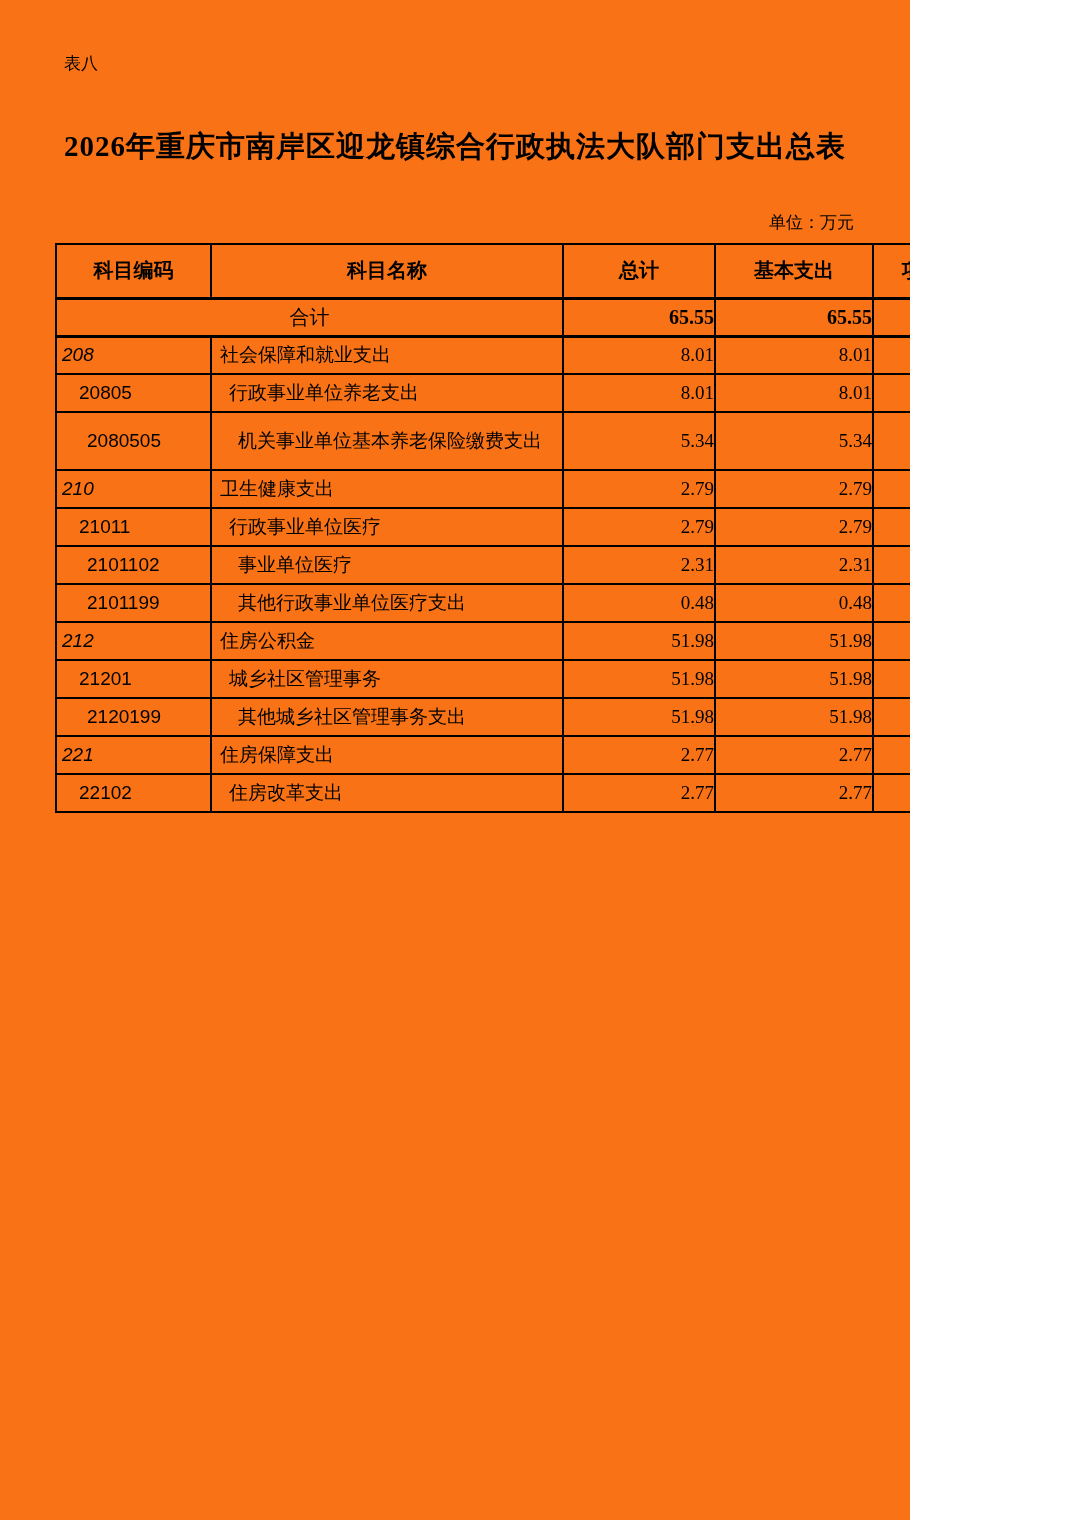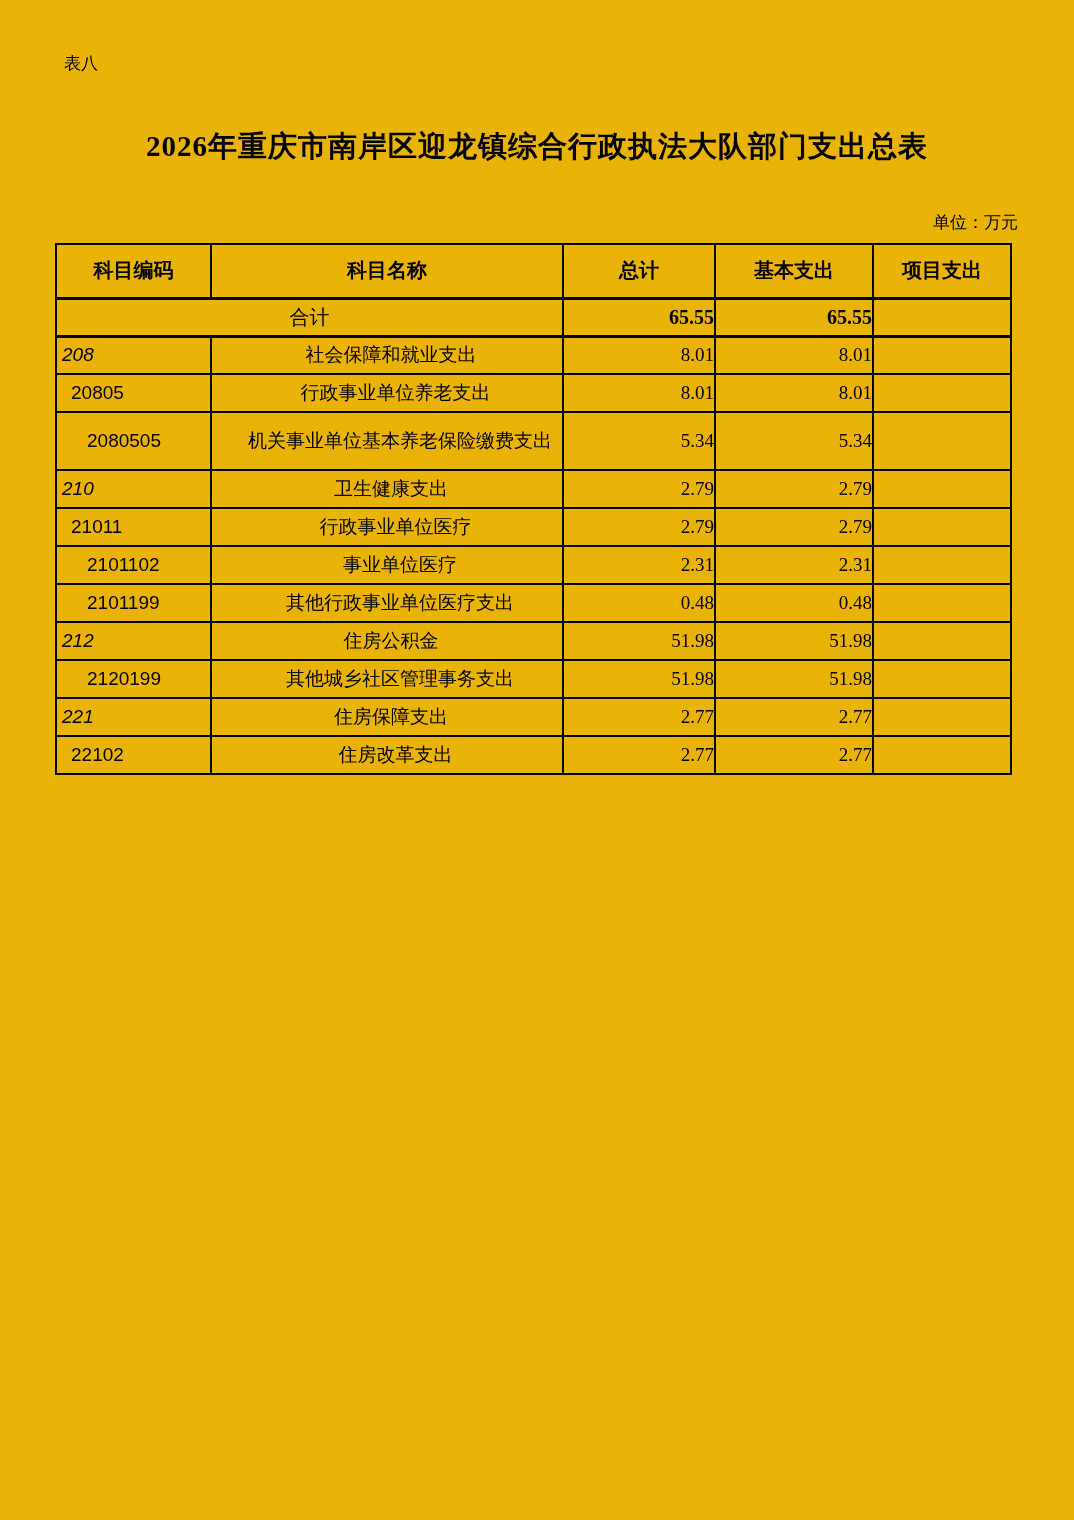--- a/index.html
+++ b/index.html
@@ -1,21 +1,21 @@
 <!DOCTYPE html>
 <html><head>
 <meta charset="utf-8">
 <style>
   * { box-sizing: border-box; }
   html, body { margin: 0; padding: 0; background: #ffffff; }
   .page {
     position: relative;
-    width: 1074px;
+    width: 910px;
     height: 1520px;
-    background: #eab308;
+    background: #f97316;
     color: #000000;
     font-family: "Liberation Serif", serif;
     overflow: hidden;
   }
   .corner-label {
     position: absolute;
     left: 64px;
     top: 52px;
     font-size: 17px;
     font-family: "Liberation Serif", serif;
@@ -61,37 +61,37 @@
     border-bottom-width: 3px;
   }
   .main-table tbody td { height: 38px; font-size: 19px; }
   .cell-code {
     font-family: "Liberation Sans", sans-serif;
     text-align: left;
     padding-left: 5px;
   }
   .cell-name {
     font-family: "Liberation Serif", serif;
-    text-align: center;
+    text-align: left;
     padding-right: 6px;
     line-height: 1.25;
   }
   .cell-num {
     font-family: "Liberation Serif", serif;
     text-align: right;
     padding-right: 7px;
   }
   .total-row td { height: 40px; border-bottom-width: 3px; }
   .total-row .total-label {
     text-align: center;
     font-size: 20px;
   }
   .total-row .cell-num { font-weight: bold; font-size: 20px; }
   tr.lvl-1 .cell-code { padding-left: 5px; font-style: italic; }
-  tr.lvl-2 .cell-code { padding-left: 14px; }
+  tr.lvl-2 .cell-code { padding-left: 22px; }
   tr.lvl-3 .cell-code { padding-left: 30px; }
   tr.lvl-1 .cell-name { text-indent: 8px; }
   tr.lvl-2 .cell-name { text-indent: 17px; }
   tr.lvl-3 .cell-name { text-indent: 26px; }
   tr.two-line td { height: 58px; }
 </style>
 </head>
 <body>
 
 <div class="page">
@@ -185,20 +185,27 @@
   </tr>
 
   <tr class="lvl-1">
     <td class="cell-code">212</td>
     <td class="cell-name">住房公积金</td>
     <td class="cell-num">51.98</td>
     <td class="cell-num">51.98</td>
     <td class="cell-num"></td>
   </tr>
 
+  <tr class="lvl-2">
+    <td class="cell-code">21201</td>
+    <td class="cell-name">城乡社区管理事务</td>
+    <td class="cell-num">51.98</td>
+    <td class="cell-num">51.98</td>
+    <td class="cell-num"></td>
+  </tr>
 
   <tr class="lvl-3">
     <td class="cell-code">2120199</td>
     <td class="cell-name">其他城乡社区管理事务支出</td>
     <td class="cell-num">51.98</td>
     <td class="cell-num">51.98</td>
     <td class="cell-num"></td>
   </tr>
 
   <tr class="lvl-1">

